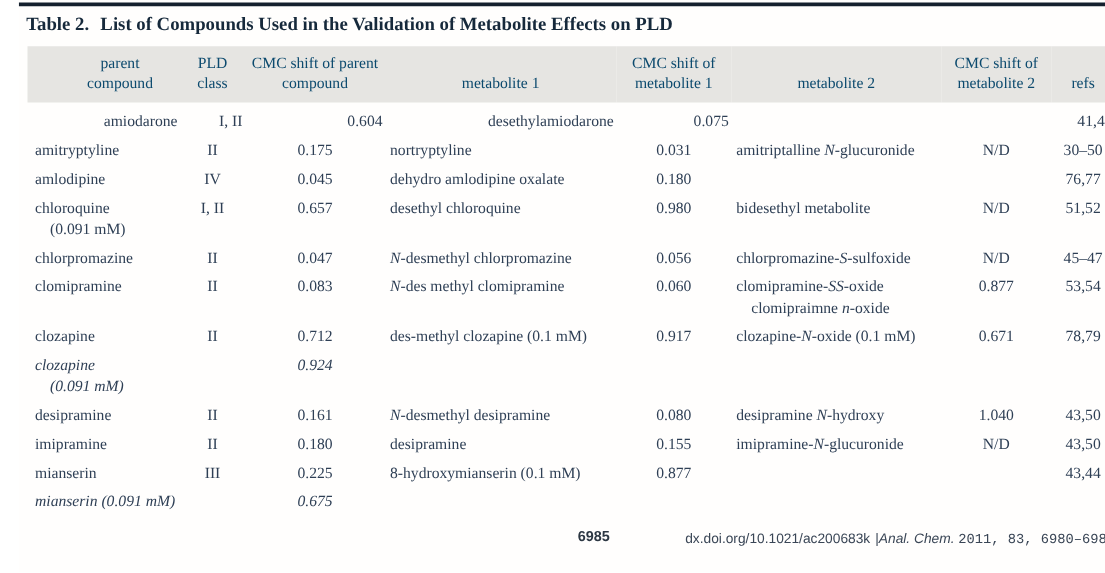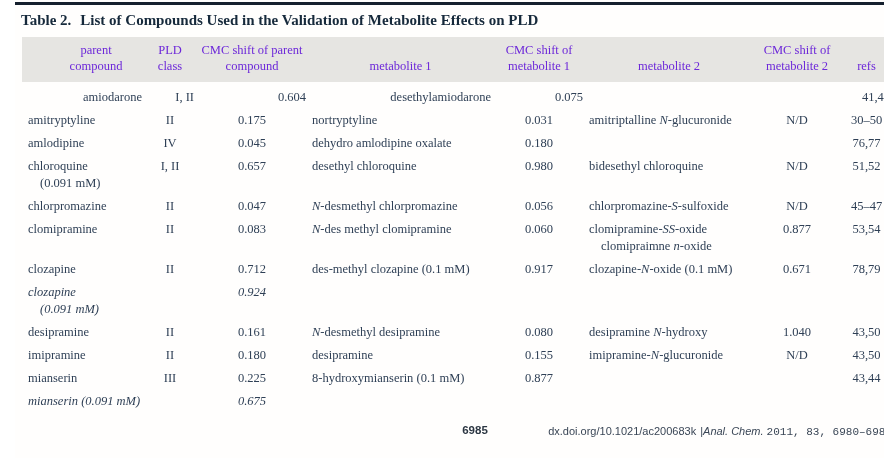--- a/index.html
+++ b/index.html
@@ -17,21 +17,21 @@
   }
   .title .tlabel { margin-right:9px; }
   table.ctable {
     border-collapse:collapse; table-layout:fixed;
     width:870px; margin:0 7px; font-size:12.5px;
   }
   col.c0{width:122px} col.c1{width:52px} col.c2{width:112px} col.c3{width:185px}
   col.c4{width:92px}  col.c5{width:168px} col.c6{width:88px}  col.c7{width:51px}
   thead th {
     background:#e6e5e2; font-weight:normal; vertical-align:bottom;
-    padding:5px 2px 8px 2px; text-align:center; color:#6d28d9;
+    padding:5px 2px 8px 2px; text-align:center; color:#0c4a6e;
   }
   thead th.col-0 { padding-left:28px; }
   th .hl { display:block; line-height:16px; min-height:16px; }
   tbody td { vertical-align:top; padding:3px 2px; line-height:17px; }
   tbody tr:first-child td { padding-top:7px;text-align:right; }
   td.a-left { text-align:left; }
   td.a-center { text-align:center; }
   td.col-0 { padding-left:6px; }
   td.col-3, td.col-5 { padding-left:4px; }
   td .cont { padding-left:12px; }
@@ -187,21 +187,21 @@
           <td class="col-2 a-center">
             <div>0.657</div>
           </td>
           <td class="col-3 a-left">
             <div>desethyl chloroquine</div>
           </td>
           <td class="col-4 a-center">
             <div>0.980</div>
           </td>
           <td class="col-5 a-left">
-            <div>bidesethyl chloroquine</div>
+            <div>bidesethyl metabolite</div>
           </td>
           <td class="col-6 a-center">
             <div>N/D</div>
           </td>
           <td class="col-7 a-center">
             <div>51,52</div>
           </td>
         </tr>
         <tr>
           <td class="col-0 a-left">

